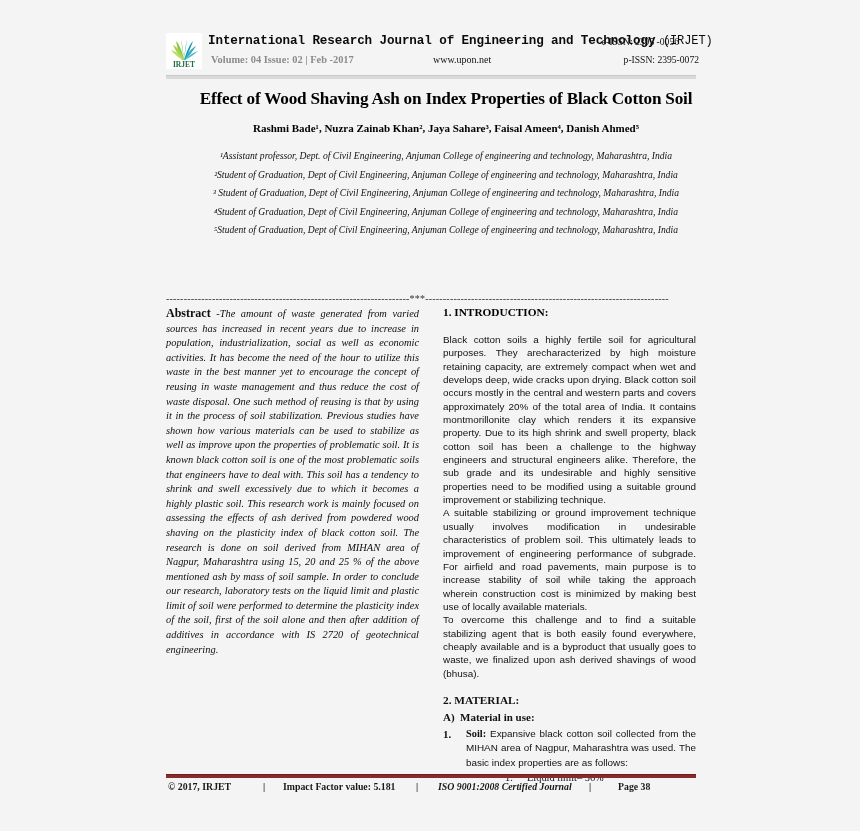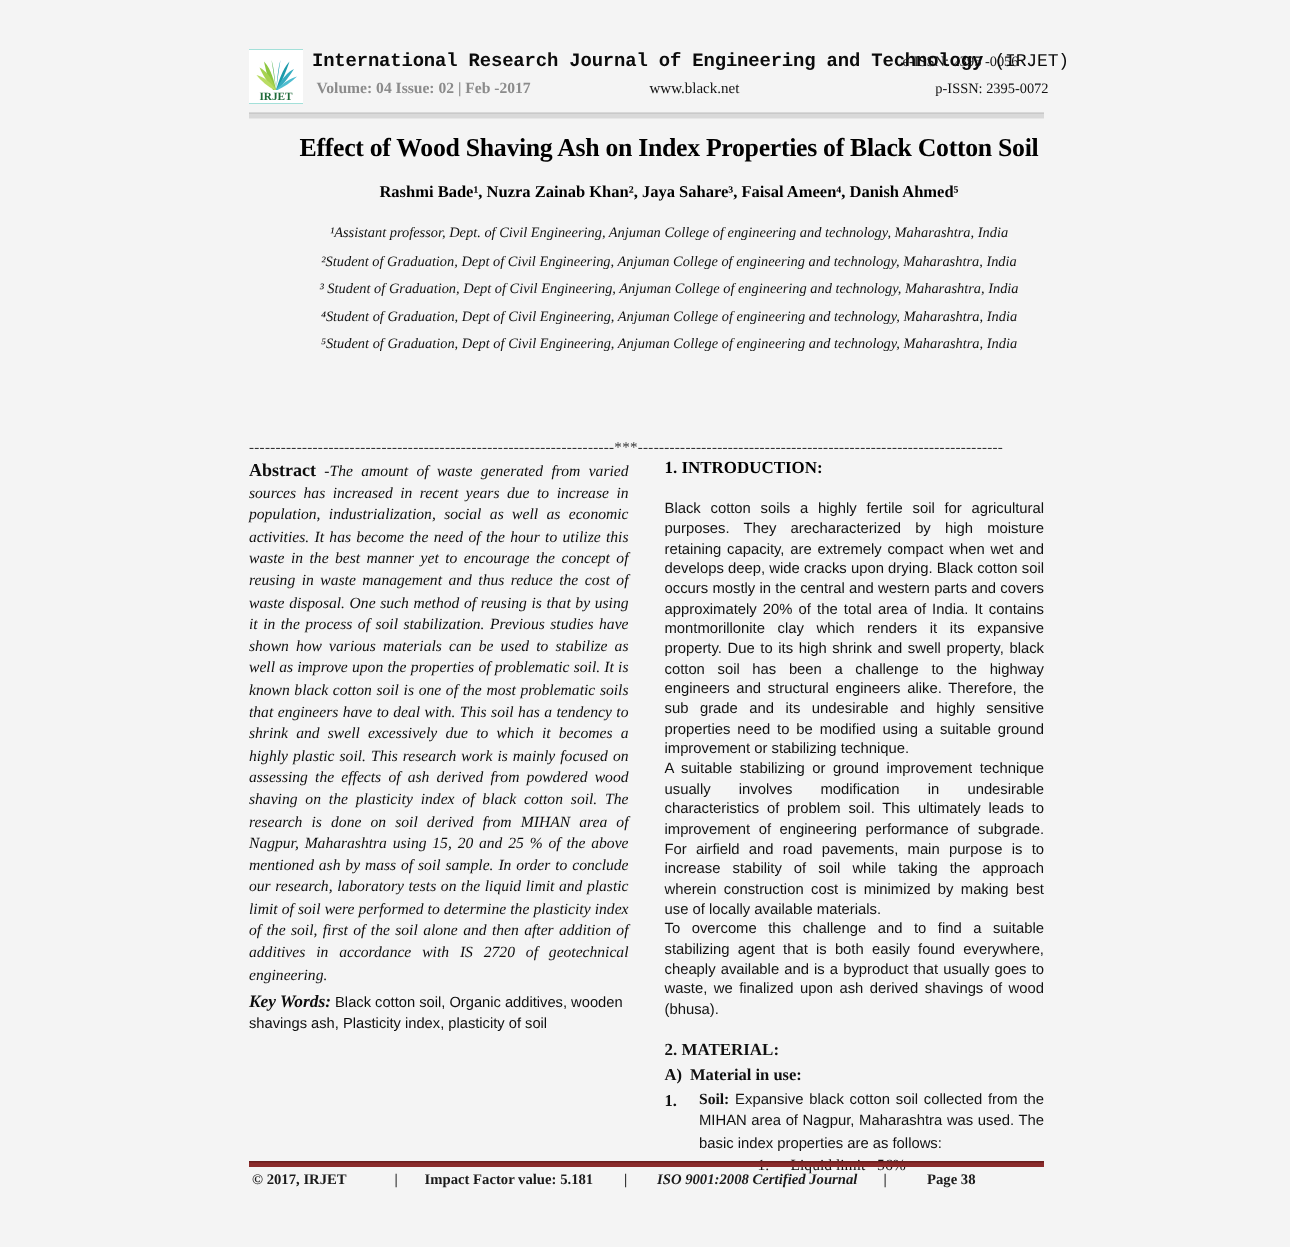--- a/index.html
+++ b/index.html
@@ -350,21 +350,21 @@
         </svg>
       </div>
 
       <div class="mast-line1">
         <div class="journal-title"><span>International Research Journal of Engineering and Technology</span> <span class="journal-abbr">(IRJET)</span></div>
         <div class="eissn">e-ISSN: 2395 -0056</div>
       </div>
 
       <div class="mast-line2">
         <div class="volume">Volume: 04 Issue: 02 | Feb -2017</div>
-        <div class="website">www.black.net</div>
+        <div class="website">www.upon.net</div>
         <div class="pissn">p-ISSN: 2395-0072</div>
       </div>
 
       <div class="header-rule"></div>
     </div>
 
     <div class="title-block">
       <h1 class="paper-title">Effect of Wood Shaving Ash on Index Properties of Black Cotton Soil</h1>
       <div class="authors">Rashmi Bade¹, Nuzra Zainab Khan², Jaya Sahare³, Faisal Ameen⁴, Danish Ahmed⁵</div>
       <div class="affils">
@@ -375,21 +375,20 @@
         <p class="affil">⁵Student of Graduation, Dept of Civil Engineering, Anjuman College of engineering and technology, Maharashtra, India</p>
       </div>
     </div>
 
     <div class="sep">---------------------------------------------------------------------***---------------------------------------------------------------------</div>
 
     <div class="columns">
 
       <div class="col-left">
         <p class="abstract-p abstract-lead"><span class="abstract-label">Abstract</span> <span>-The amount of waste generated from varied sources has increased in recent years due to increase in population, industrialization, social as well as economic activities. It has become the need of the hour to utilize this waste in the best manner yet to encourage the concept of reusing in waste management and thus reduce the cost of waste disposal. One such method of reusing is that by using it in the process of soil stabilization. Previous studies have shown how various materials can be used to stabilize as well as improve upon the properties of problematic soil. It is known black cotton soil is one of the most problematic soils that engineers have to deal with. This soil has a tendency to shrink and swell excessively due to which it becomes a highly plastic soil. This research work is mainly focused on assessing the effects of ash derived from powdered wood shaving on the plasticity index of black cotton soil. The research is done on soil derived from MIHAN area of Nagpur, Maharashtra using 15, 20 and 25 % of the above mentioned ash by mass of soil sample. In order to conclude our research, laboratory tests on the liquid limit and plastic limit of soil were performed to determine the plasticity index of the soil, first of the soil alone and then after addition of additives in accordance with IS 2720 of geotechnical engineering.</span></p>
-        <p class="keywords"><span class="kw-label">Key Words:</span> <span>Black cotton soil, Organic additives, wooden shavings ash, Plasticity index, plasticity of soil</span></p>
       </div>
 
       <div class="col-right">
         <h2 class="sec-head">1. INTRODUCTION:</h2>
         <p class="body-p first">Black cotton soils a highly fertile soil for agricultural purposes. They arecharacterized by high moisture retaining capacity, are extremely compact when wet and develops deep, wide cracks upon drying. Black cotton soil occurs mostly in the central and western parts and covers approximately 20% of the total area of India. It contains montmorillonite clay which renders it its expansive property. Due to its high shrink and swell property, black cotton soil has been a challenge to the highway engineers and structural engineers alike. Therefore, the sub grade and its undesirable and highly sensitive properties need to be modified using a suitable ground improvement or stabilizing technique.</p>
         <p class="body-p">A suitable stabilizing or ground improvement technique usually involves modification in undesirable characteristics of problem soil. This ultimately leads to improvement of engineering performance of subgrade. For airfield and road pavements, main purpose is to increase stability of soil while taking the approach wherein construction cost is minimized by making best use of locally available materials.</p>
         <p class="body-p">To overcome this challenge and to find a suitable stabilizing agent that is both easily found everywhere, cheaply available and is a byproduct that usually goes to waste, we finalized upon ash derived shavings of wood (bhusa).</p>
 
         <h2 class="mat-head">2. MATERIAL:</h2>
         <div class="sub-head"><span class="marker">A)</span><span>Material in use:</span></div>

